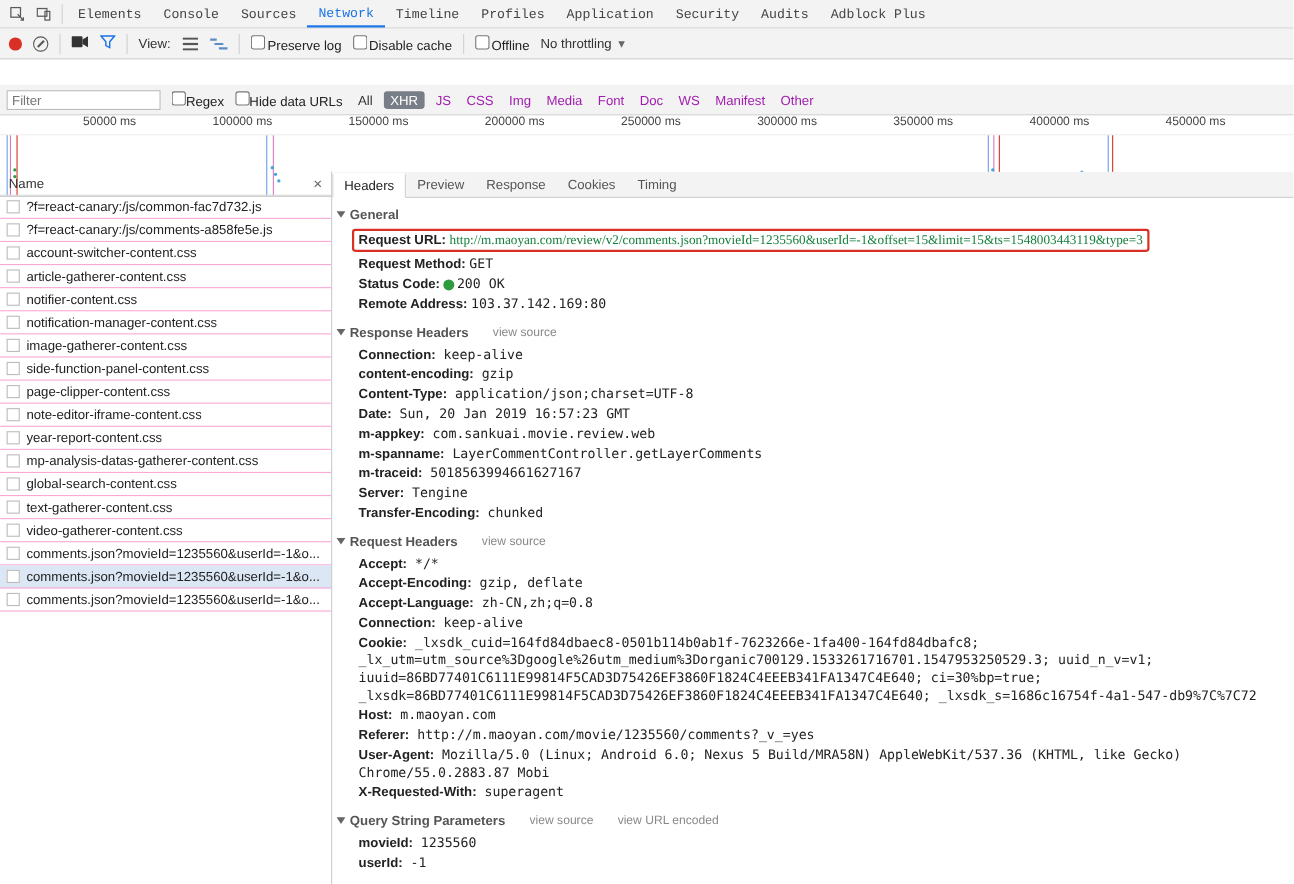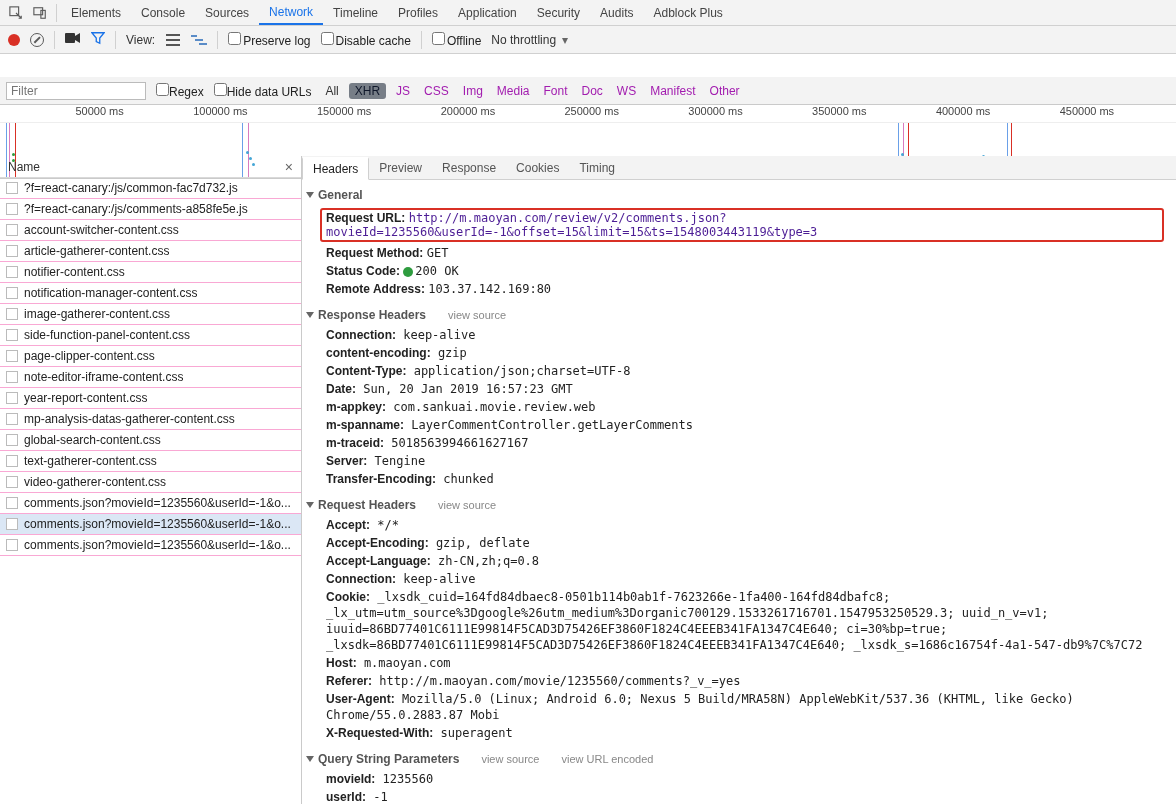--- a/index.html
+++ b/index.html
@@ -1,20 +1,20 @@
 <!DOCTYPE html>
 <html><head>
 <meta charset="utf-8">
 <style>
   * { box-sizing: border-box; margin: 0; padding: 0; }
   body { font-family: "Segoe UI", Tahoma, sans-serif; font-size: 12px; color: #222; background: #fff; width:1176px; height:804px; overflow:hidden; }
   .mono { font-family: Consolas, Menlo, monospace; }
 
   
-  .tabbar { height: 26px; border-bottom: 1px solid #d0d0d0; display:flex; align-items:center; padding:0 4px; background:#f3f3f3;}
+  .tabbar { height: 26px; border-bottom: 1px solid #d0d0d0; display:flex; align-items:center; padding:0 4px; background:#f3f3f3;font-family:Liberation Mono, monospace;}
   .tabbar .tb-icon { width:24px; display:flex; justify-content:center; align-items:center; color:#5a5a5a; height:100%; }
   .tabbar .sep { width:1px; height:18px; background:#d0d0d0; margin:0 4px;}
   .tabbar .tab { padding:0 10px; height:100%; display:flex; align-items:center; color:#444; cursor:default;}
   .tabbar .tab.active { color:#1a73e8; border-bottom:2px solid #1a73e8; padding-bottom:0; margin-bottom:-1px;}
 
   
   .toolbar { height:28px; border-bottom:1px solid #d0d0d0; background:#f3f3f3; display:flex; align-items:center; padding:0 8px; gap:10px;}
   .toolbar .rec { width:12px; height:12px; border-radius:50%; background:#d93025;}
   .toolbar .noentry { width:14px; height:14px; border:1.5px solid #5a5a5a; border-radius:50%; position:relative;}
   .toolbar .noentry::after{content:"";position:absolute;left:2px;top:5px;width:8px;height:1.5px;background:#5a5a5a;transform:rotate(-45deg);}
@@ -22,21 +22,21 @@
   .toolbar .vsep { width:1px; height:18px; background:#d0d0d0;}
   .toolbar .lbl { color:#333; }
   .toolbar .viewicon{ width:16px; display:inline-flex; justify-content:center; color:#666;}
   .toolbar input[type=checkbox]{ margin-right:2px;}
   .toolbar .throttle-caret{ margin-left:6px; color:#666;}
 
   
   .filterrow { height:28px; border-bottom:1px solid #cacaca; background:#f3f3f3; display:flex; align-items:center; padding:0 6px; gap:10px;margin-top:23px;}
   .filterrow .filterinput{ width:140px; height:18px; border:1px solid #bbb; background:#fff; font-size:12px; padding:0 4px; color:#888;}
   .filterrow .chip { color:#a21caf; padding:0 4px; }
-  .filterrow .chip.active{ background:#777e87; color:#0f172a; border-radius:3px; padding:1px 6px;}
+  .filterrow .chip.active{ background:#777e87; color:#ffffff; border-radius:3px; padding:1px 6px;}
   .filterrow .chip.all{ color:#333; }
 
   
   .overview { height:74px; border-bottom:1px solid #cacaca; background:#fff; position:relative;}
   .ruler { height:18px; border-bottom:1px solid #eee; position:relative;}
   .ruler .tick{ position:absolute; top:0; font-size:11px; color:#444; transform:translateX(-100%);}
   .lanes{ position:absolute; top:18px; left:0; right:0; bottom:0;}
   .lanes .vline{ position:absolute; top:0; bottom:0; width:1px;}
   .lanes .dot{ position:absolute; width:3px; height:3px; border-radius:50%; }
 
@@ -56,21 +56,21 @@
   .rtabs .rtab{ padding:0 10px; height:100%; display:flex; align-items:center; color:#555;}
   .rtabs .rtab.active{ background:#fff; border-top:2px solid transparent; border-left:1px solid #d0d0d0; border-right:1px solid #d0d0d0; border-bottom:1px solid #fff; margin-bottom:-1px; color:#222;}
   .rcontent{ flex:1; overflow:auto; padding:4px 0;}
   .section-title{ color:#555; font-weight:bold; padding:4px 4px; display:flex; align-items:center; gap:4px;}
   .section-title .tri{ display:inline-block; width:0;height:0;border-left:4px solid transparent;border-right:4px solid transparent;border-top:6px solid #666;}
   .section-title .vsrc{ color:#888; font-weight:normal; margin-left:18px; font-size:11px;}
   .kv{ padding:1px 4px 1px 24px; line-height:16px;}
   .kv b{ font-weight:bold;}
   .status-dot{ display:inline-block;width:10px;height:10px;border-radius:50%;background:#2e9c3f;vertical-align:middle;margin-right:2px;}
   .highlight-box{ border:2px solid #d93025; border-radius:3px; margin:2px 8px 2px 18px; padding:1px 4px; display:inline-block; max-width:calc(100% - 30px);}
-  .graytext{ color:#4c1d95;}
+  .graytext{ color:#15803d;font-family:Liberation Serif, serif;}
 </style>
 </head>
 <body>
 
 <div class="tabbar">
   <div class="tb-icon">
     <svg width="14" height="14" viewBox="0 0 16 16" fill="none" stroke="#5a5a5a" stroke-width="1.3">
         <rect x="1" y="1" width="10" height="10"></rect>
         <path d="M8 8 L14 14 M14 11 L14 14 L11 14"></path>
       </svg>

